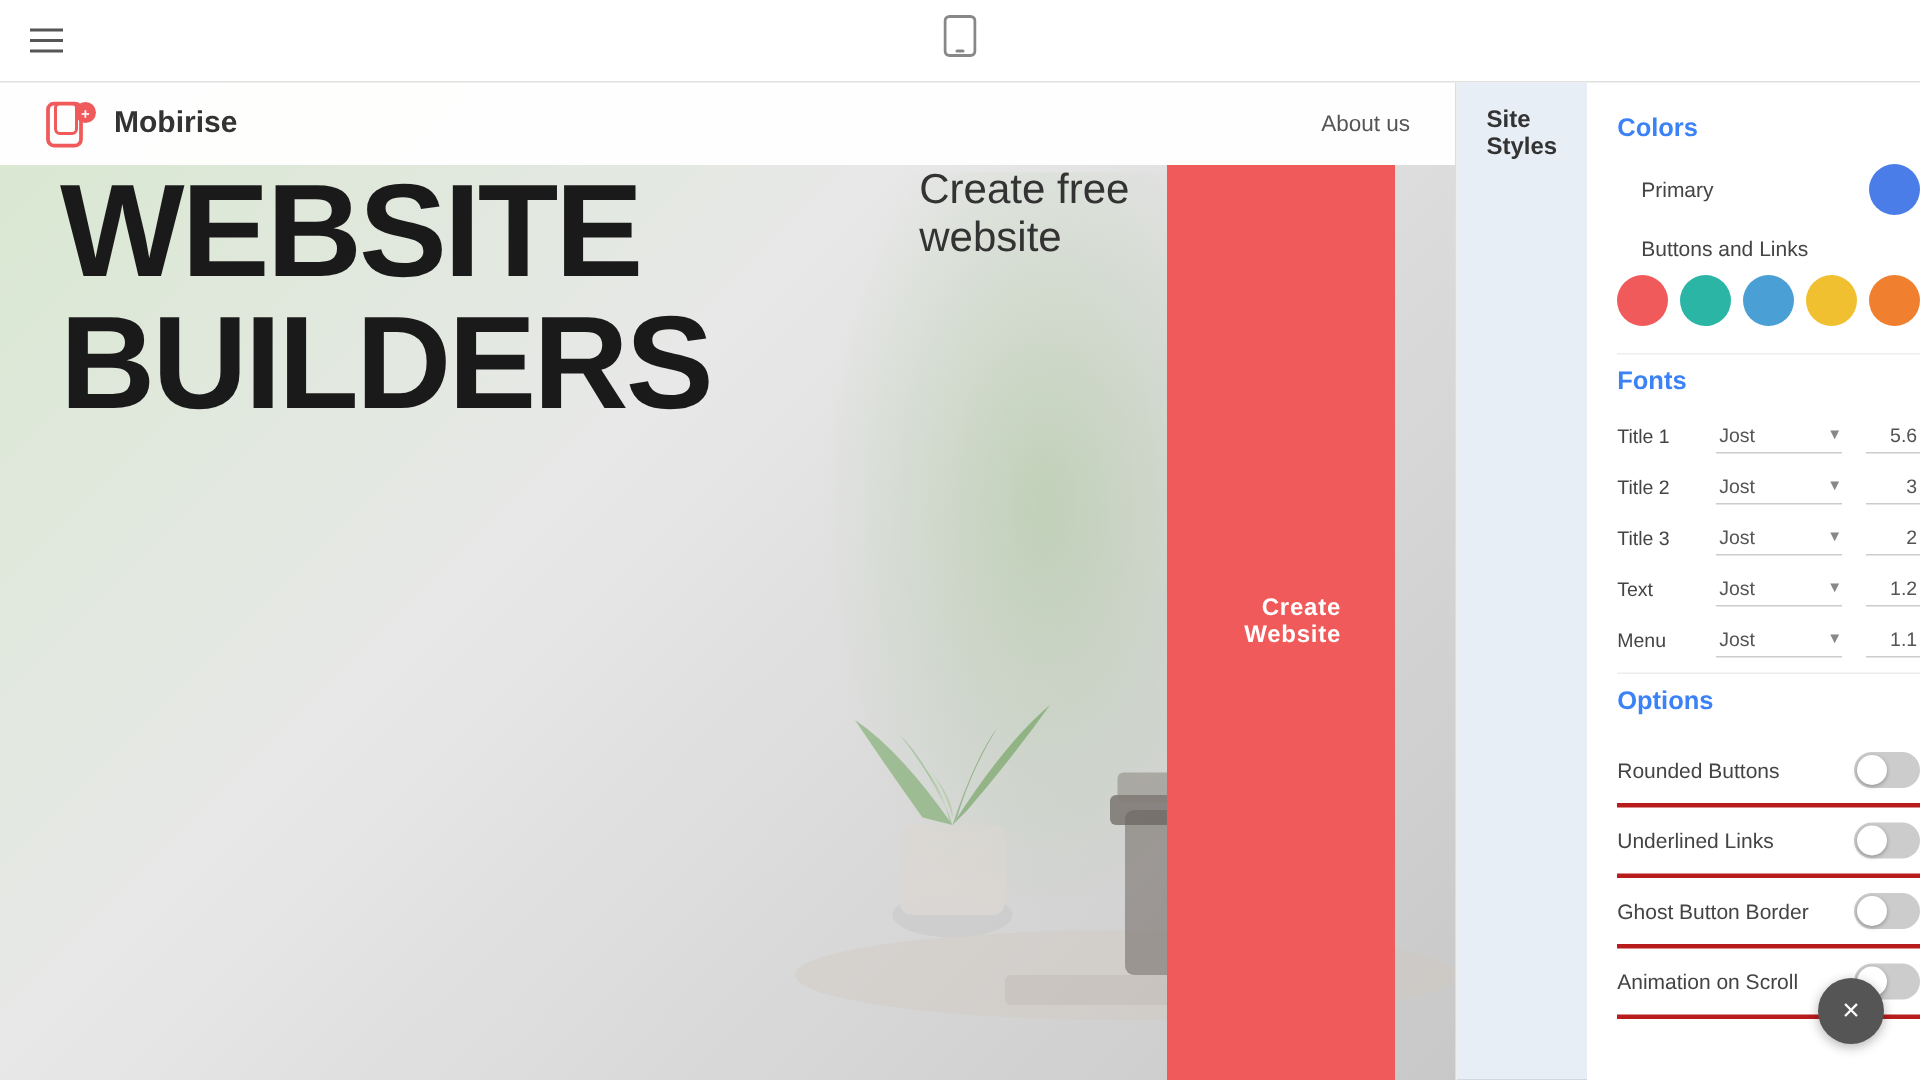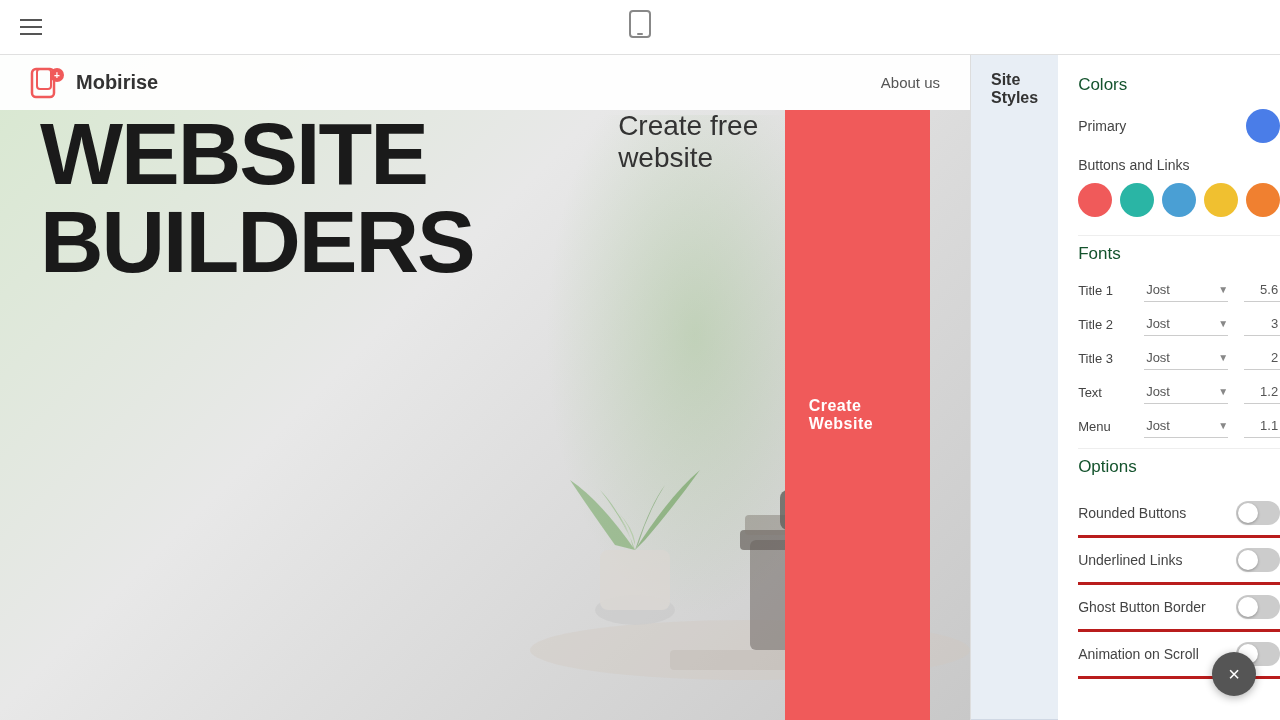--- a/index.html
+++ b/index.html
@@ -108,25 +108,25 @@
       color: #333;
       margin-bottom: 23px;
       font-weight: 400;
     }
     .hero-btn {
       display: inline-block;
       background: #f05a5a;
       color: #fff;
       font-size: 16px;
       font-weight: bold;
-      padding: 18px 24px;
+      padding: 18px 36px;
       border: none;
       cursor: pointer;
       width: 190px;
-      text-align: left;
+      text-align: right;
       letter-spacing: 0.5px;
     }
 
     
     .desk-illustration {
       position: absolute;
       right: 0;
       bottom: 0;
       width: 500px;
       height: 450px;
@@ -152,34 +152,34 @@
       border-bottom: 1px solid #d0d8e4;
     }
 
     .panel-body {
       padding: 16px 20px;
       flex: 1;
     }
 
     .section-title {
       font-size: 17px;
-      font-weight: 400;
-      color: #14532d;
+      font-weight: 700;
+      color: #3b82f6;
       margin-bottom: 14px;
       margin-top: 4px;
     }
 
     
     .color-row {
       display: flex;
       align-items: center;
       justify-content: space-between;
       margin-bottom: 14px;
     }
-    .color-label { font-size: 14px; color: #444; }
+    .color-label { font-size: 14px; color: #444; margin-left: 16px; }
     .color-circle {
       width: 34px;
       height: 34px;
       border-radius: 50%;
       cursor: pointer;
     }
     .color-circles-row {
       display: flex;
       gap: 8px;
       margin-bottom: 18px;

